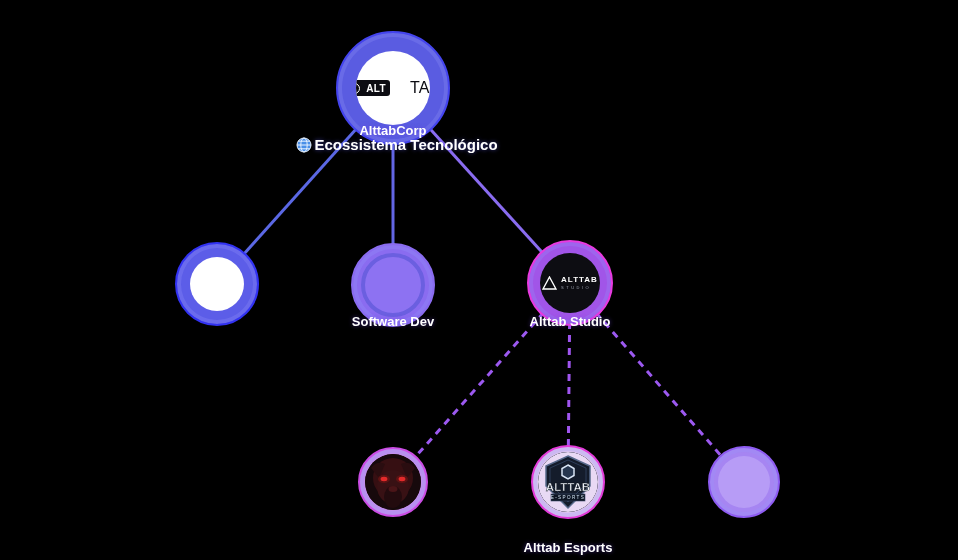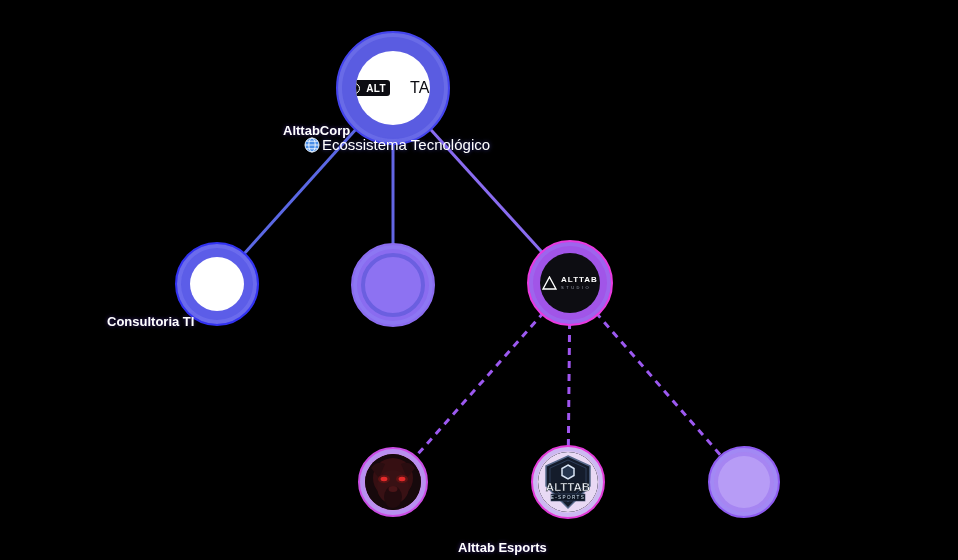--- a/index.html
+++ b/index.html
@@ -15,28 +15,28 @@
     border:2px solid transparent;box-sizing:border-box;
     display:flex;align-items:center;justify-content:center;
     z-index:2;cursor:pointer;
     box-shadow:inset 0 0 0 4px rgba(150,150,250,.25);
   }
   .node-inner{
     border-radius:50%;display:flex;align-items:center;justify-content:center;
     overflow:hidden;box-sizing:border-box;flex:none;
   }
   .node-label{
-    position:absolute;width:220px;text-align:left;
+    position:absolute;width:220px;text-align:center;
     color:#fff;font-weight:bold;font-size:13px;z-index:3;
     text-shadow:0 0 4px rgba(110,70,230,.55);
     pointer-events:none;white-space:nowrap;
   }
   .subtitle{
     position:absolute;display:flex;align-items:center;justify-content:center;
-    gap:2px;color:#fff;font-weight:normal;font-size:15px;z-index:3;width:320px;
+    gap:2px;color:#fff;font-weight:bold;font-size:15px;z-index:3;width:320px;
     text-shadow:0 0 4px rgba(90,90,230,.6);
   }
   
   .corp-logo{display:flex;align-items:center;gap:2px;}
   .corp-alt-box{display:flex;align-items:flex-start;gap:6px;background:#0c0c12;border-radius:3px;padding:2.5px 4px;}
   .corp-hex{width:9px;height:9px;border:1.6px solid #fff;border-radius:50%;display:inline-block;}
   .corp-alt{color:#fff;font-weight:900;font-size:10px;letter-spacing:.3px;}
   .corp-tab{color:#0c0c12;font-weight:400;font-size:16px;letter-spacing:.3px;margin-left:18px;}
   
   .studio-logo{display:flex;align-items:center;gap:4px;}
@@ -83,39 +83,40 @@
           <circle cx="8" cy="8" r="7"></circle>
         </g>
       </svg>
     </span>
     <span>Ecossistema Tecnológico</span>
   </div>
 
   <div class="node" style="left: 175px; top: 242px; height: 84px; width: 84px; background: rgb(92, 93, 232); border-color: rgb(50, 50, 242);">
     <div class="node-inner" style="height: 54px; width: 54px; background: rgb(255, 255, 255);"></div>
   </div>
-  <div class="node-label" style="left: 107px; top: 314px; color: rgb(255, 255, 255);">Consultoria TI</div>
 
   <div class="node" style="left: 351px; top: 243px; height: 84px; width: 84px; background: rgb(138, 108, 240); border-color: rgb(138, 108, 240);">
     <div class="node-inner" style="height: 64px; width: 64px; background: rgb(141, 114, 242); border: 4px solid rgb(107, 95, 224);"></div>
   </div>
+  <div class="node-label" style="left: 283px; top: 314px; color: rgb(255, 255, 255);">Software Dev</div>
 
   <div class="node" style="left: 527px; top: 240px; height: 86px; width: 86px; background: rgb(161, 85, 232); border-color: rgb(233, 58, 224);">
     <div class="node-inner" style="height: 60px; width: 60px; background: rgb(13, 13, 18);">
       <div class="studio-logo">
         <svg width="15" height="14" viewBox="0 0 15 14">
           <path d="M7.5 1 L14 13 L1 13 Z" fill="none" stroke="#ffffff" stroke-width="1.4"></path>
         </svg>
         <span class="studio-text">
           <span class="studio-name">ALTTAB</span>
           <span class="studio-sub">STUDIO</span>
         </span>
       </div>
     </div>
   </div>
+  <div class="node-label" style="left: 460px; top: 314px; color: rgb(255, 255, 255);">Alttab Studio</div>
 
   <div class="node" style="left: 358px; top: 447px; height: 70px; width: 70px; background: rgb(195, 143, 236); border-color: rgb(203, 77, 229);">
     <div class="node-inner" style="height: 56px; width: 56px; background: rgb(26, 9, 12);">
       <svg width="56" height="56" viewBox="0 0 56 56">
         <circle cx="28" cy="28" r="28" fill="#17090c"></circle>
         <circle cx="28" cy="24" r="20" fill="#3c1014" opacity="0.85"></circle>
         <path d="M6 14 Q12 6 20 10 L14 24 Z" fill="#2a0d10"></path>
         <path d="M50 14 Q44 6 36 10 L42 24 Z" fill="#2a0d10"></path>
         <ellipse cx="28" cy="33" rx="16" ry="17" fill="#381114"></ellipse>
         <ellipse cx="19" cy="25" rx="6" ry="4" fill="#6e1414" opacity="0.7"></ellipse>

